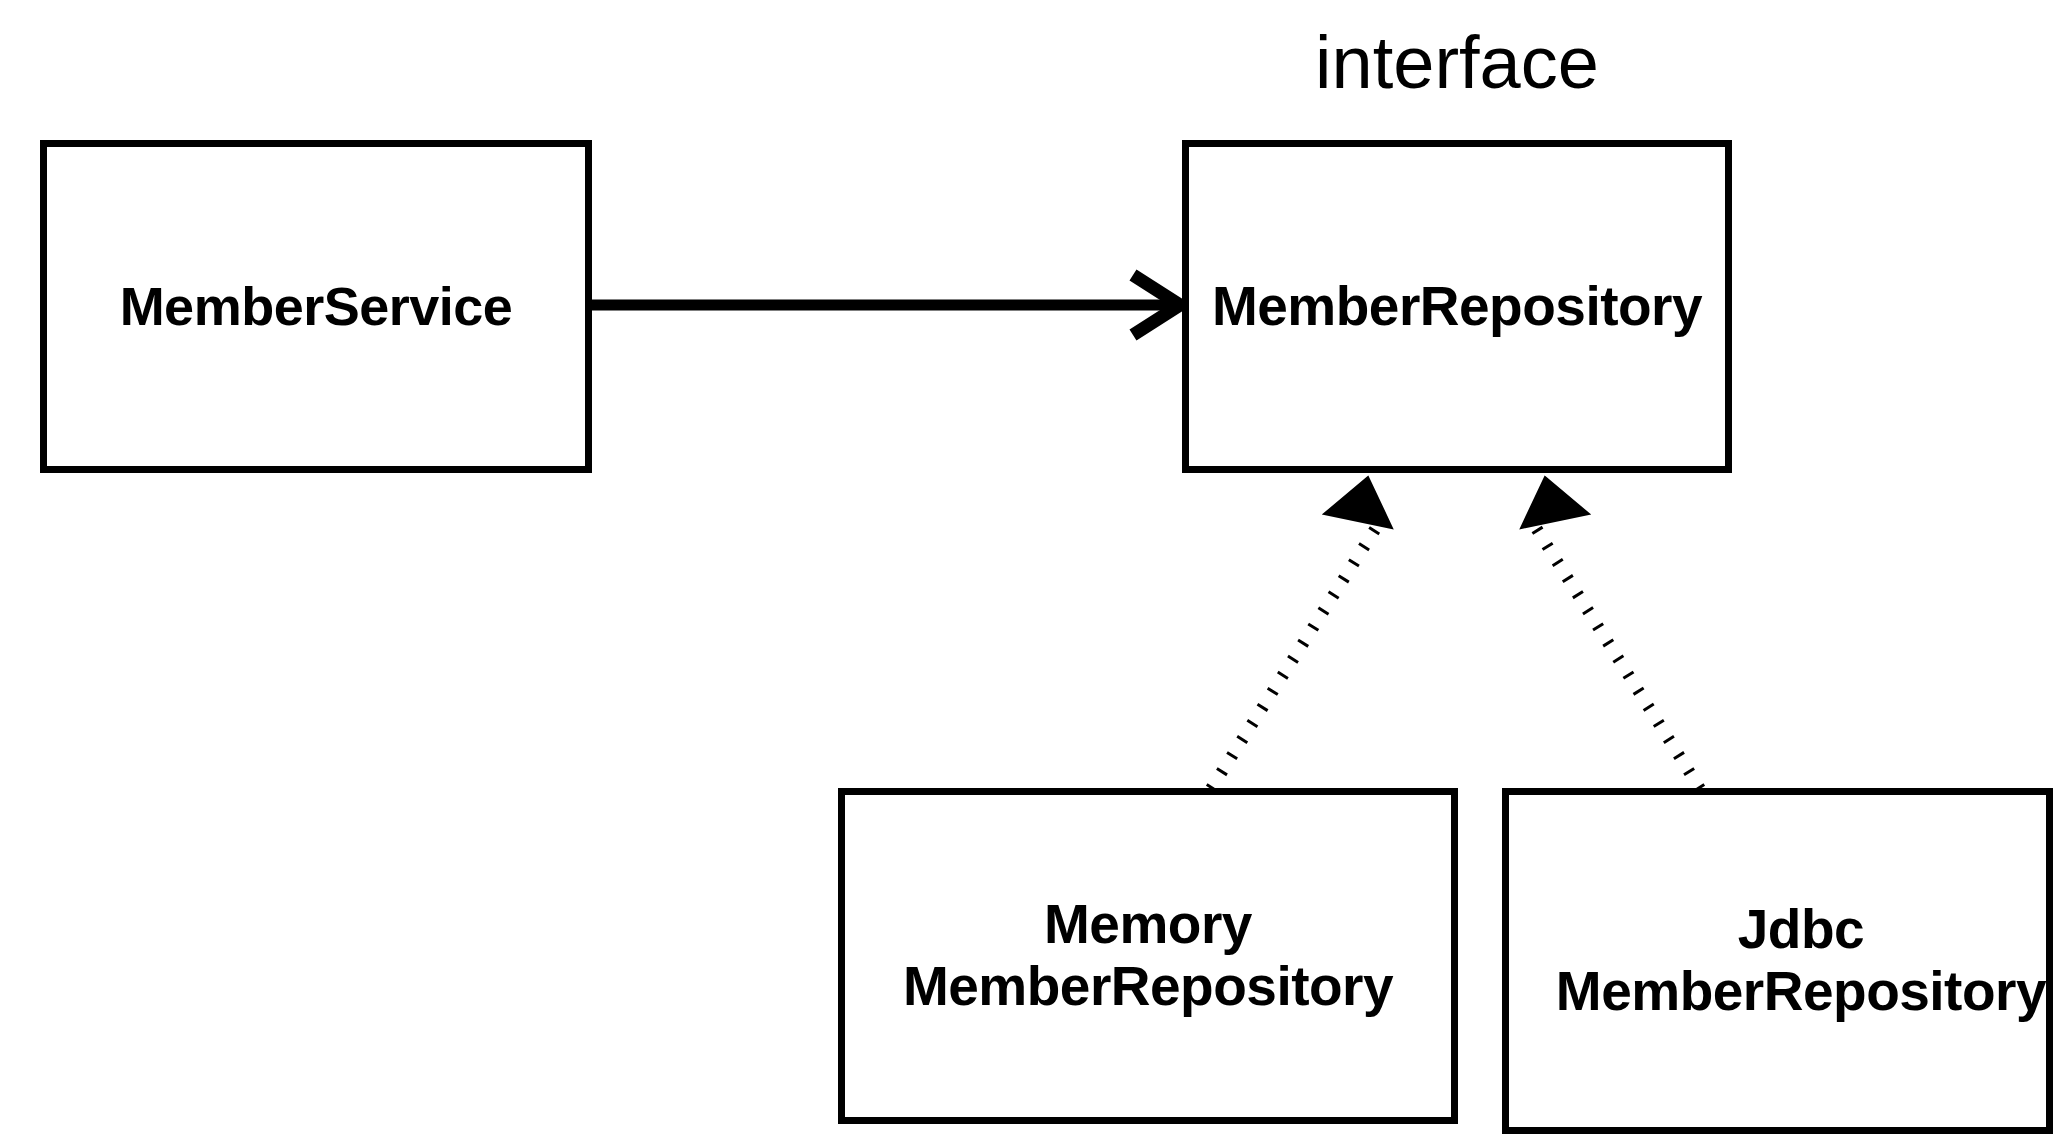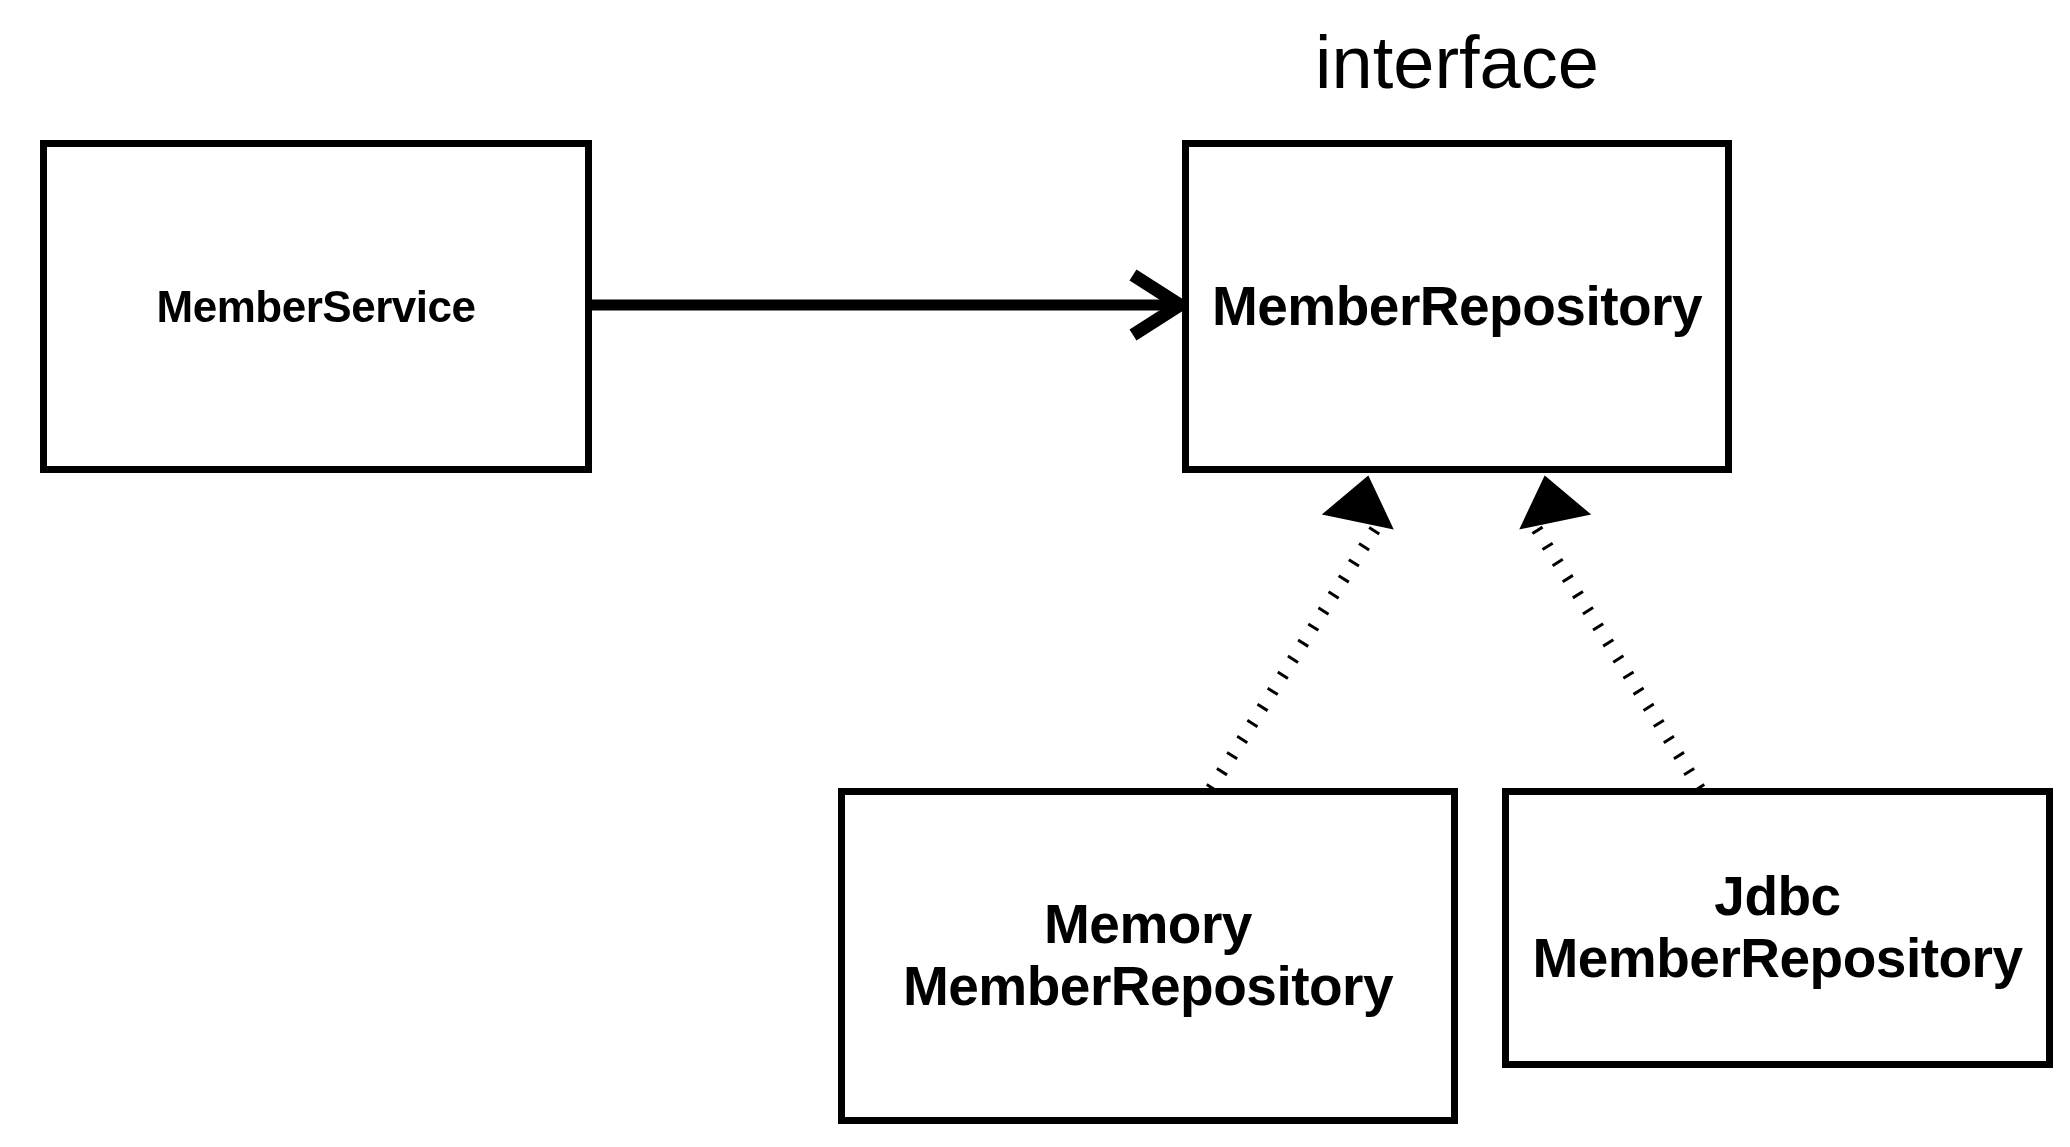--- a/index.html
+++ b/index.html
@@ -35,42 +35,43 @@
     white-space: nowrap;
     letter-spacing: -0.5px;
   }
   #box-member-service {
     left: 40px;
     top: 140px;
     width: 552px;
     height: 333px;
   }
   #box-member-service .uml-box-label {
-    font-size: 44px;
+    font-size: 54px;
   }
   #box-member-repository {
     left: 1182px;
     top: 140px;
     width: 550px;
     height: 333px;
   }
   #box-member-repository .uml-box-label {
     font-size: 55px;
   }
   #box-memory-member-repository {
     left: 838px;
     top: 788px;
     width: 620px;
     height: 336px;
   }
   #box-jdbc-member-repository {
     left: 1502px;
     top: 788px;
     width: 551px;
-    height: 280px;
+    height: 346px;
+    justify-content: flex-end;
   }
   #box-memory-member-repository .uml-box-label,
   #box-jdbc-member-repository .uml-box-label {
     font-size: 55px;
   }
   .stereotype-label {
     position: absolute;
     color: #000000;
     font-weight: normal;
     white-space: nowrap;

